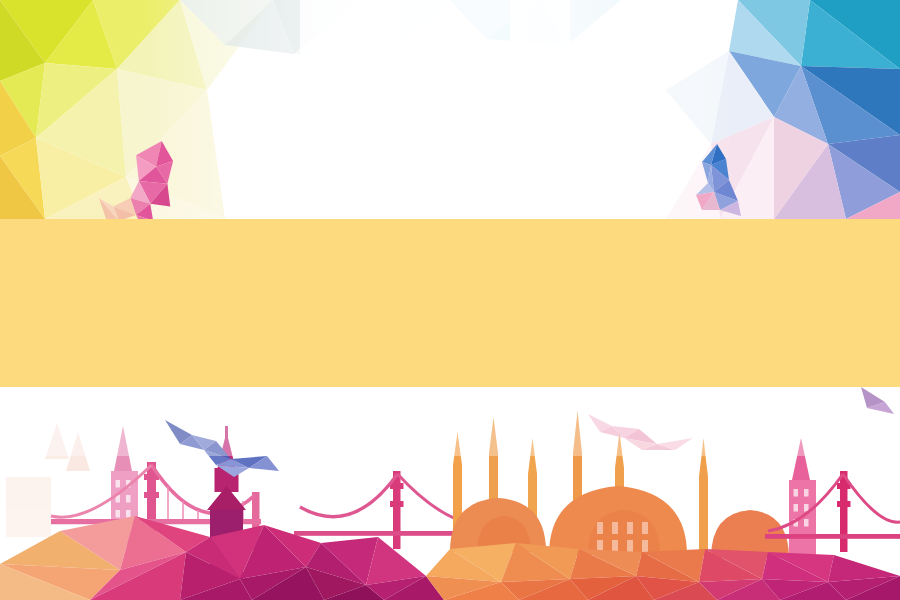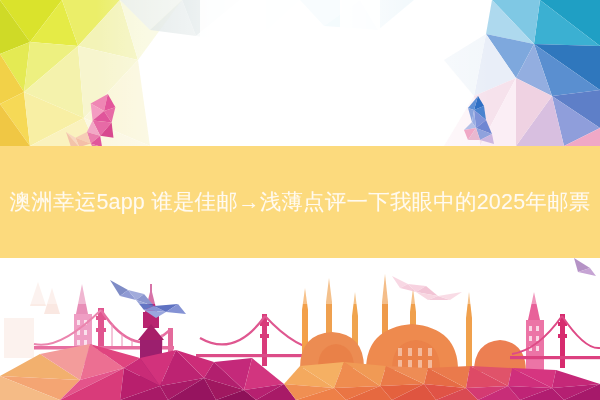--- a/index.html
+++ b/index.html
@@ -136,23 +136,20 @@
         <polygon points="14,32 24,24 30,38" fill="#6f86d2"></polygon>
         <polygon points="14,32 30,38 18,44" fill="#8fa2dd"></polygon>
         <polygon points="2,34 14,32 6,44" fill="#f0a8c6"></polygon>
         <polygon points="6,44 14,32 18,44" fill="#e8b8d0"></polygon>
         <polygon points="18,44 30,38 32,48" fill="#cdb6e0"></polygon>
       </g>
     </svg>
   </div>
 
   <div class="band" id="title-band" style="background: rgb(252, 218, 125);"></div>
-  <div id="title-wrap">
-    <div id="title-text" style="color: rgb(255, 250, 240);">澳洲幸运5app 谁是佳邮→浅薄点评一下我眼中的2025年邮票</div>
-  </div>
 
   <div class="band" id="bottom-art">
     <svg class="art-svg" viewBox="0 0 600 142" preserveAspectRatio="none">
       <rect x="0" y="0" width="600" height="142" fill="#ffffff"></rect>
 
       <g opacity="0.35">
         <polygon points="30,48 38,24 46,48" fill="#f6c9b8"></polygon>
         <polygon points="44,56 52,30 60,56" fill="#f3bfae"></polygon>
         <rect x="4" y="60" width="30" height="40" fill="#f8dcd0"></rect>
       </g>

